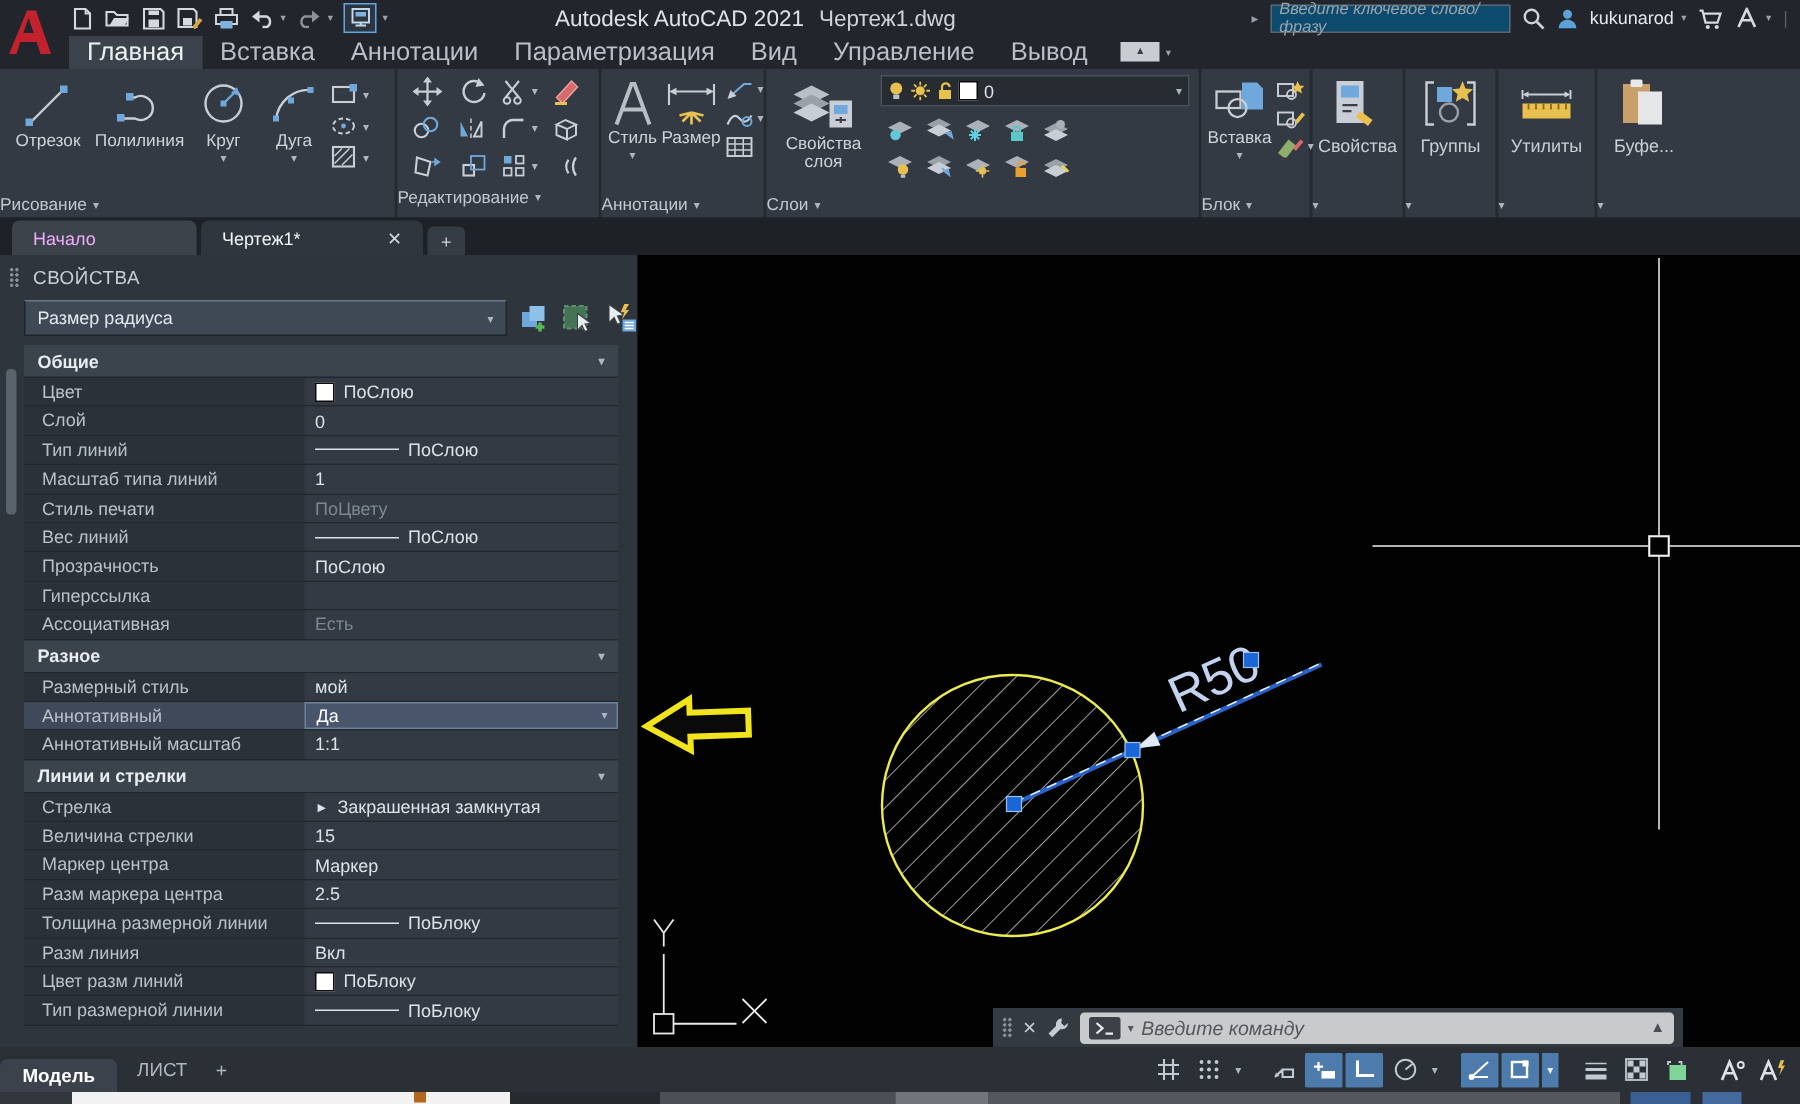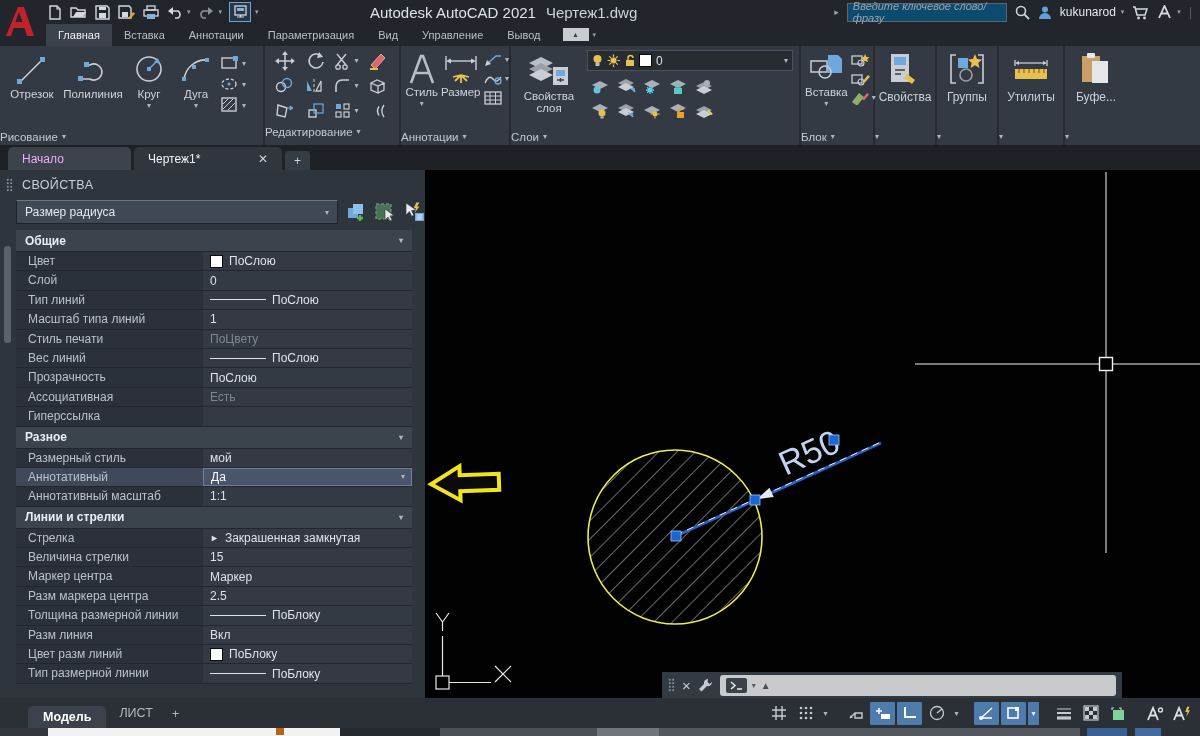--- a/index.html
+++ b/index.html
@@ -15,21 +15,21 @@
   .qicon{width:17px;height:16px;display:flex;align-items:center;justify-content:center}
   .tinychev{color:#9aa2ab;font-size:7px;margin-left:-3px}
   #apptitle{position:absolute;left:370px;top:4px;white-space:nowrap;color:#dde2e8;font-size:15px}
   #doctitle{color:#cdd3da;margin-left:10px}
   #tb-right{position:absolute;right:8px;top:1px;height:22px;display:flex;align-items:center;gap:8px}
   #searchbox{width:148px;height:17px;background:#0c4a6e;border:1px solid #5c666f;
              color:#9aa3ad;font-style:italic;font-size:11px;display:flex;align-items:center;padding:0 5px}
   #username{color:#e4e8ed;font-size:12px}
   
   #ribbontabs{left:0;top:24px;width:1200px;height:22px;display:flex;align-items:stretch;padding-left:46px;box-sizing:border-box}
-  .rtab{padding:0 12px;display:flex;align-items:center;color:#b8bfc7;font-size:11px;cursor:default}
+  .rtab{padding:0 12px;display:flex;align-items:center;color:#b8bfc7;font-size:17px;cursor:default}
   .rtab.active{background:#3b424b;color:#eef1f4}
   #ribbon-min{width:26px;height:13px;background:#c9cdd2;margin:4px 0 0 10px;display:flex;align-items:center;justify-content:center;color:#3a3f45;font-size:7px}
   
   #ribbon{left:0;top:46px;width:1200px;height:99px;background:#343a43;display:flex}
   .rpanel{position:relative;border-right:2px solid #262b31;box-sizing:border-box;display:flex;flex-direction:column}
   .rpanel-body{flex:1;display:flex;align-items:flex-start;padding-top:4px}
   .rpanel-label{height:17px;display:flex;align-items:center;gap:4px;color:#c2c8d0;font-size:11.5px}
   .chev{color:#aeb5bd;font-size:8px}
   .bigbtn{display:flex;flex-direction:column;align-items:center;gap:1px;padding-top:3px}
   .bigbtn .lbl{font-size:11.5px;color:#cdd3da;white-space:nowrap}
@@ -74,21 +74,21 @@
   
   #drawarea{left:425px;top:170px;width:775px;height:528px;background:#020202}
   #cmd-dock{left:662px;top:672px;width:460px;height:26px;background:#343a41;display:flex;align-items:center;gap:7px;padding:0 6px;box-sizing:border-box}
   #cmd-x{color:#c7ccd2;font-size:15px;line-height:1}
   #cmd-input{flex:1;height:21px;background:#c9cacb;border-radius:3px;display:flex;align-items:center;gap:5px;padding:0 6px}
   #cmd-chip{width:21px;height:15px;background:#3c4147;border-radius:2px;display:flex;align-items:center;justify-content:center}
   #cmd-text{color:#53585e;font-style:italic;font-size:13px;flex:1}
   #cmd-up{color:#4a4f55;font-size:10px}
   
   #statusbar{left:0;top:698px;width:1200px;height:30px;background:#2b3037;display:flex;align-items:center}
-  #model-tab{margin-left:28px;height:22px;background:#3b424b;border-radius:5px 5px 0 0;
+  #model-tab{margin-left:0;height:22px;background:#3b424b;border-radius:5px 5px 0 0;
              display:flex;align-items:center;padding:0 15px;color:#fff;font-weight:bold;font-size:12.5px;align-self:flex-end}
   #layout-tab{padding:0 13px;color:#b2b8c0;font-size:12.5px}
   #layout-plus{color:#b2b8c0;font-size:13px;padding:0 6px}
   #status-icons{margin-left:auto;margin-right:6px;display:flex;align-items:center;gap:2px}
   .sic{width:25px;height:23px;display:flex;align-items:center;justify-content:center;border-radius:1px}
   .sic.hl{background:#4d7bab}
   .sic-chev{width:11px;height:23px;display:flex;align-items:center;justify-content:center;color:#aeb5bd;font-size:8px}
   .sic-chev.hl{background:#4d7bab;color:#e8eef5}
   .sgap{width:8px}
   
@@ -717,26 +717,26 @@
       </div>
       <div class="prow">
         <div class="pn">Вес линий</div>
         <div class="pv"><span class="pline"></span>ПоСлою</div>
       </div>
       <div class="prow">
         <div class="pn">Прозрачность</div>
         <div class="pv">ПоСлою</div>
       </div>
       <div class="prow">
+        <div class="pn">Гиперссылка</div>
+        <div class="pv"></div>
+      </div>
+      <div class="prow">
         <div class="pn">Ассоциативная</div>
         <div class="pv dim">Есть</div>
-      </div>
-      <div class="prow">
-        <div class="pn">Гиперссылка</div>
-        <div class="pv"></div>
       </div>
       <div class="psec-h">
         <span>Разное</span>
         <span class="chev">▾</span>
       </div>
       <div class="prow">
         <div class="pn">Размерный стиль</div>
         <div class="pv">мой</div>
       </div>
       <div class="prow sel">
@@ -844,20 +844,21 @@
       </svg>
     </span>
   <div id="cmd-input">
     <span id="cmd-chip">
       <svg width="13" height="9">
           <path d="M1,1 l4,3.5 L1,8" fill="none" stroke="#e8eef5" stroke-width="1.5"></path>
           <path d="M7,8 h5" stroke="#e8eef5" stroke-width="1.5"></path>
         </svg>
       </span>
     <span class="chev" style="color:#53585e">▾</span>
+    <span id="cmd-text">Введите команду</span>
     <span id="cmd-up">▲</span>
   </div>
 </div>
 
 <div class="abs" id="statusbar">
   <div id="model-tab">Модель</div>
   <div id="layout-tab">ЛИСТ</div>
   <div id="layout-plus">+</div>
   <div id="status-icons">
     <span class="sic">

